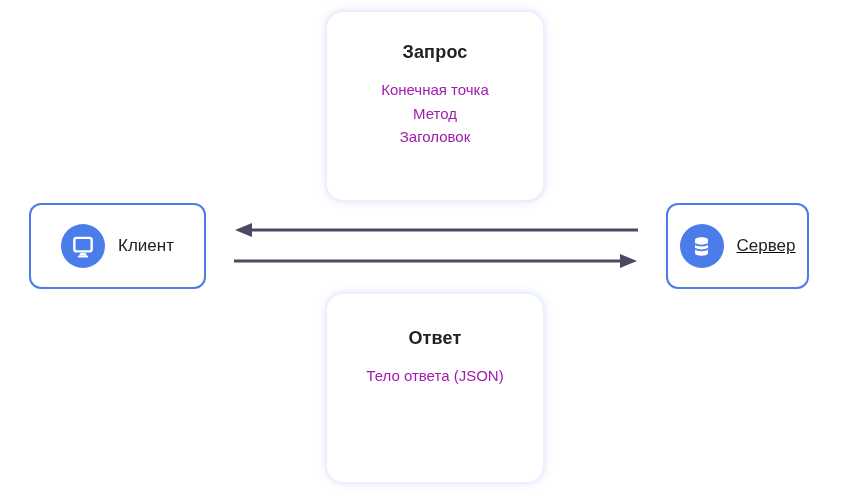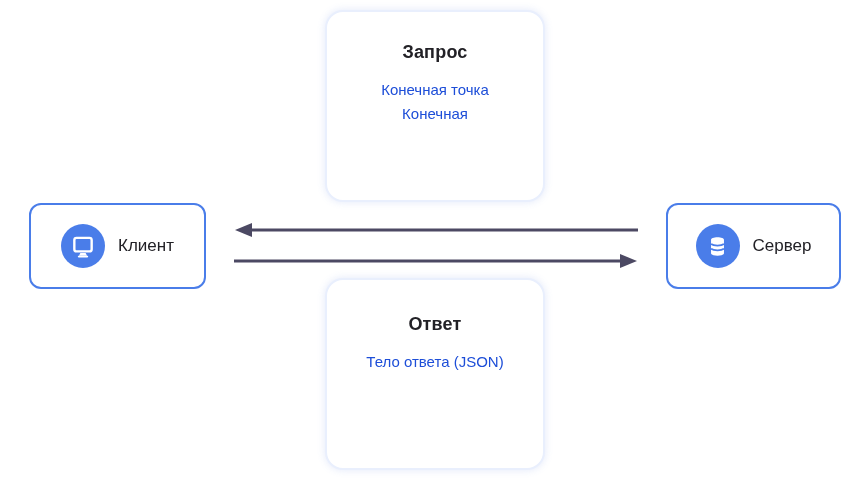--- a/index.html
+++ b/index.html
@@ -23,53 +23,53 @@
     width: 220px;
     height: 192px;
     box-sizing: border-box;
     background: #ffffff;
     border: 2px solid #e9effd;
     border-radius: 18px;
     box-shadow: 0 0 7px 1px rgba(110, 140, 230, 0.16);
     text-align: center;
   }
   .card.request { top: 10px; padding-top: 30px; }
-  .card.response { top: 278px; padding-top: 34px; }
+  .card.response { top: 292px; padding-top: 34px; }
   .card-title {
     font-size: 18px;
     font-weight: 700;
     color: #222126;
     margin: 0 0 15px 0;
     letter-spacing: 0.2px;
   }
   .card-items {
     list-style: none;
     margin: 4px;
     padding: 0;
     font-size: 15px;
-    color: #1d4ed8;
+    color: #a21caf;
     line-height: 23.5px;
   }
 
   
   .node {
     position: absolute;
     top: 203px;
     height: 86px;
     box-sizing: border-box;
     background: #ffffff;
     border: 2px solid #4a7de9;
     border-radius: 12px;
     display: flex;
     align-items: center;
     justify-content: center;
     gap: 13px;
   }
   .node.client { left: 29px; width: 177px; }
-  .node.server { left: 666px; width: 175px; }
+  .node.server { left: 666px; width: 143px; text-decoration: underline; }
   .node-icon {
     width: 44px;
     height: 44px;
     border-radius: 50%;
     background: #4a7de9;
     display: flex;
     align-items: center;
     justify-content: center;
     flex: 0 0 auto;
   }
@@ -86,21 +86,22 @@
 </style>
 </head>
 <body>
 
 <div class="canvas">
 
   <div class="card request">
     <div class="card-title">Запрос</div>
     <ul class="card-items">
       <li>Конечная точка</li>
-      <li>Конечная</li>
+      <li>Метод</li>
+      <li>Заголовок</li>
     </ul>
   </div>
 
   <div class="card response">
     <div class="card-title">Ответ</div>
     <ul class="card-items">
       <li>Тело ответа (JSON)</li>
     </ul>
   </div>
 

